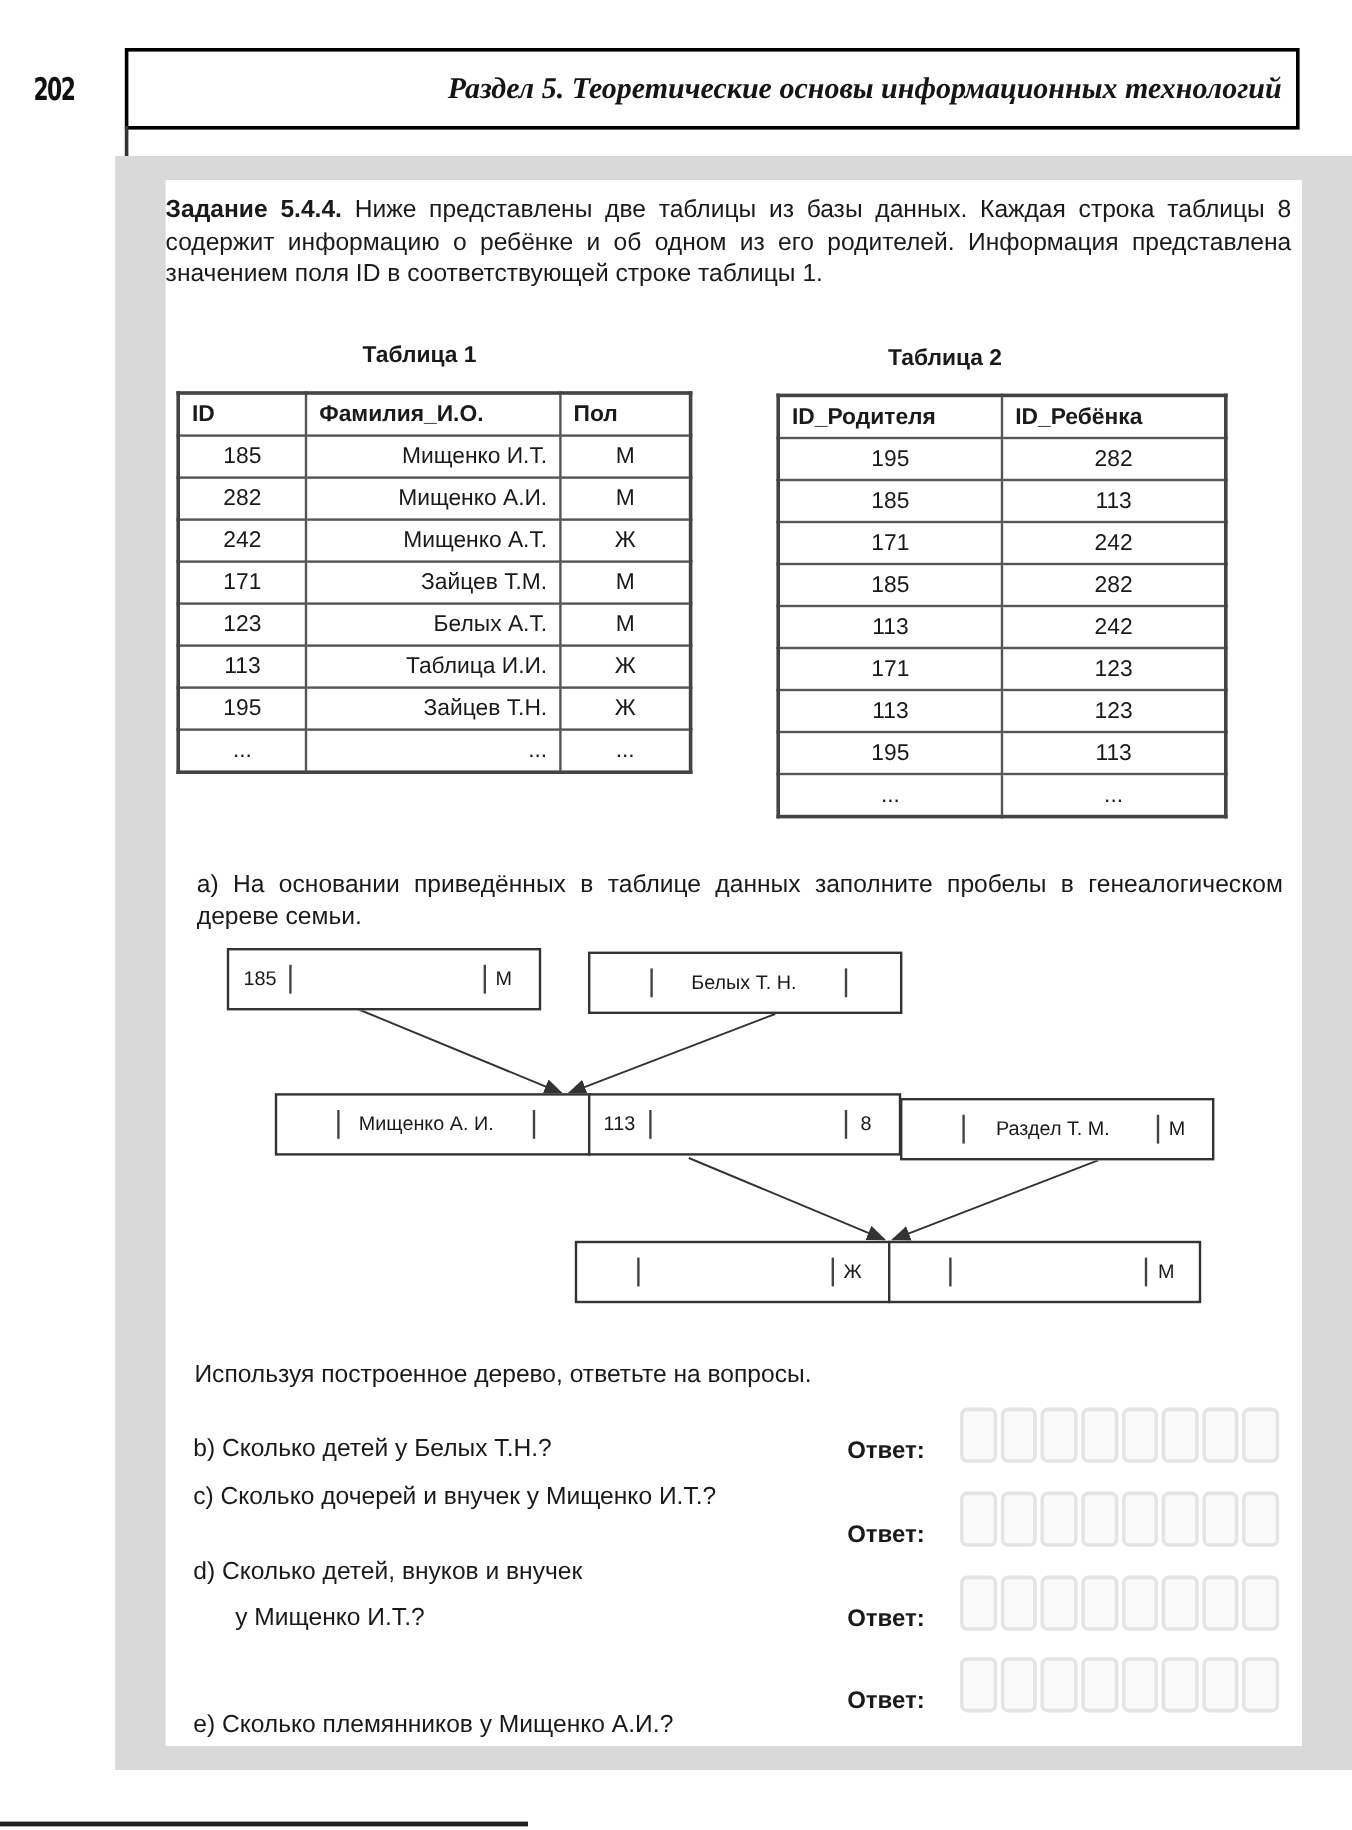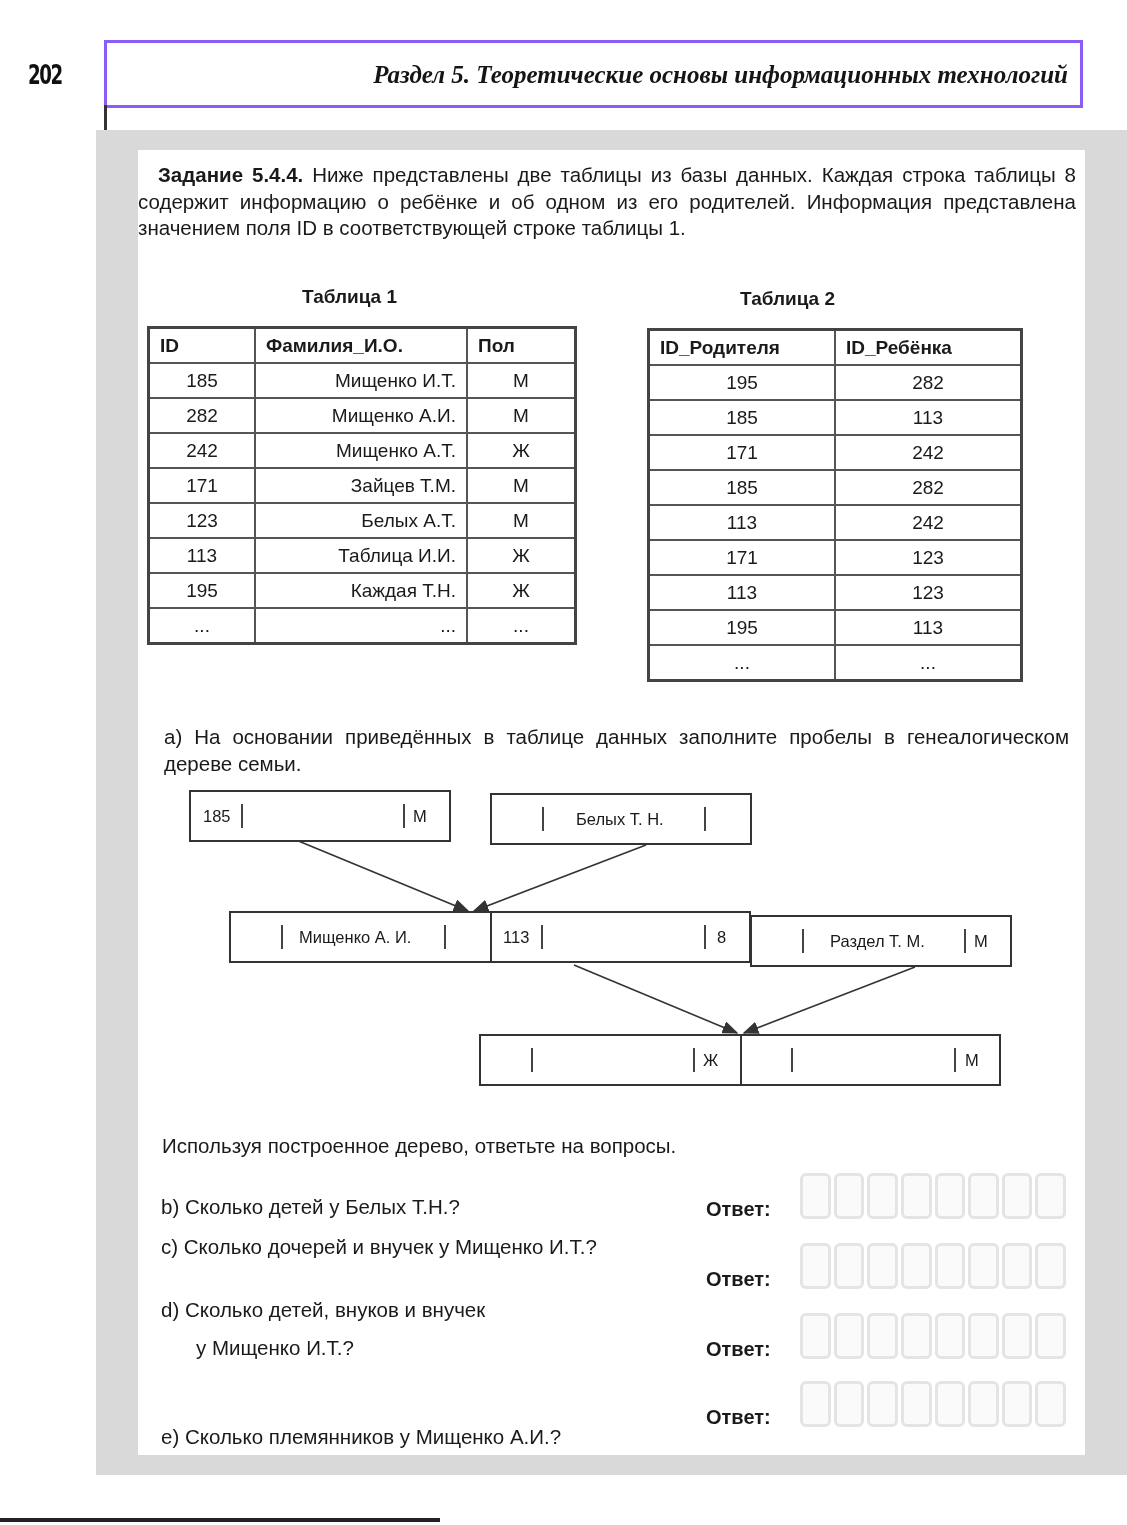--- a/index.html
+++ b/index.html
@@ -3,32 +3,32 @@
 <meta charset="utf-8">
 <style>
   html, body { margin:0; padding:0; }
   body { width:1127px; height:1525px; background:#ffffff; position:relative; overflow:hidden;
          font-family:"Liberation Sans", sans-serif; color:#1a1a1a; }
   .abs { position:absolute; }
 
   
   #page-num { left:28px; top:60px; font-family:"DejaVu Sans", sans-serif; font-weight:bold; font-size:26px;
               letter-spacing:-2px; transform:scaleX(0.7); transform-origin:left top; color:#111; }
-  #header-box { left:104px; top:40px; width:979px; height:68px; border:3px solid #8b5cf6; border-right-width:3px; box-sizing:border-box; background:#fff; }
+  #header-box { left:104px; top:40px; width:979px; height:68px; border:3px solid #000000; border-right-width:3px; box-sizing:border-box; background:#fff; }
   #header-title { right:12px; top:18px; font-family:"Liberation Serif", serif; font-style:italic; font-weight:bold;
                   font-size:25px; color:#151515; white-space:nowrap; }
   #header-stem { left:104px; top:105px; width:3px; height:30px; background:#333; }
 
   
   #frame { left:96px; top:130px; width:1031px; height:1345px; background:#d9d9d9; }
   #content { left:138px; top:150px; width:947px; height:1305px; background:#ffffff; }
 
   
   #intro { left:138px; top:162px; width:938px; font-size:20.5px; line-height:26.5px; text-align:justify; text-align-last:left; }
-  #intro b { font-weight:bold;padding-left:20px; }
+  #intro b { font-weight:bold; }
 
   .tcap { font-weight:bold; font-size:19px; }
   table.db { position:absolute; border-collapse:collapse; border:3px solid #444; font-size:19px; }
   table.db td, table.db th { border:2px solid #555; height:33px; padding:0 10px; }
   table.db th { text-align:left; font-weight:bold; }
   #t1 { left:147px; top:326px; }
   #t1 td.c-id { width:84px; text-align:center; }
   #t1 td.c-name { width:190px; text-align:right;margin-top:26px; }
   #t1 td.c-sex { width:86px; text-align:center; }
   #t2 { left:647px; top:328px; }
@@ -103,21 +103,21 @@
         <td class="c-name">Белых А.Т.</td>
         <td class="c-sex">М</td>
       </tr>
       <tr>
         <td class="c-id">113</td>
         <td class="c-name">Таблица И.И.</td>
         <td class="c-sex">Ж</td>
       </tr>
       <tr>
         <td class="c-id">195</td>
-        <td class="c-name">Каждая Т.Н.</td>
+        <td class="c-name">Зайцев Т.Н.</td>
         <td class="c-sex">Ж</td>
       </tr>
       <tr>
         <td class="c-id">...</td>
         <td class="c-name">...</td>
         <td class="c-sex">...</td>
       </tr>
     </tbody>
 </table>
 

